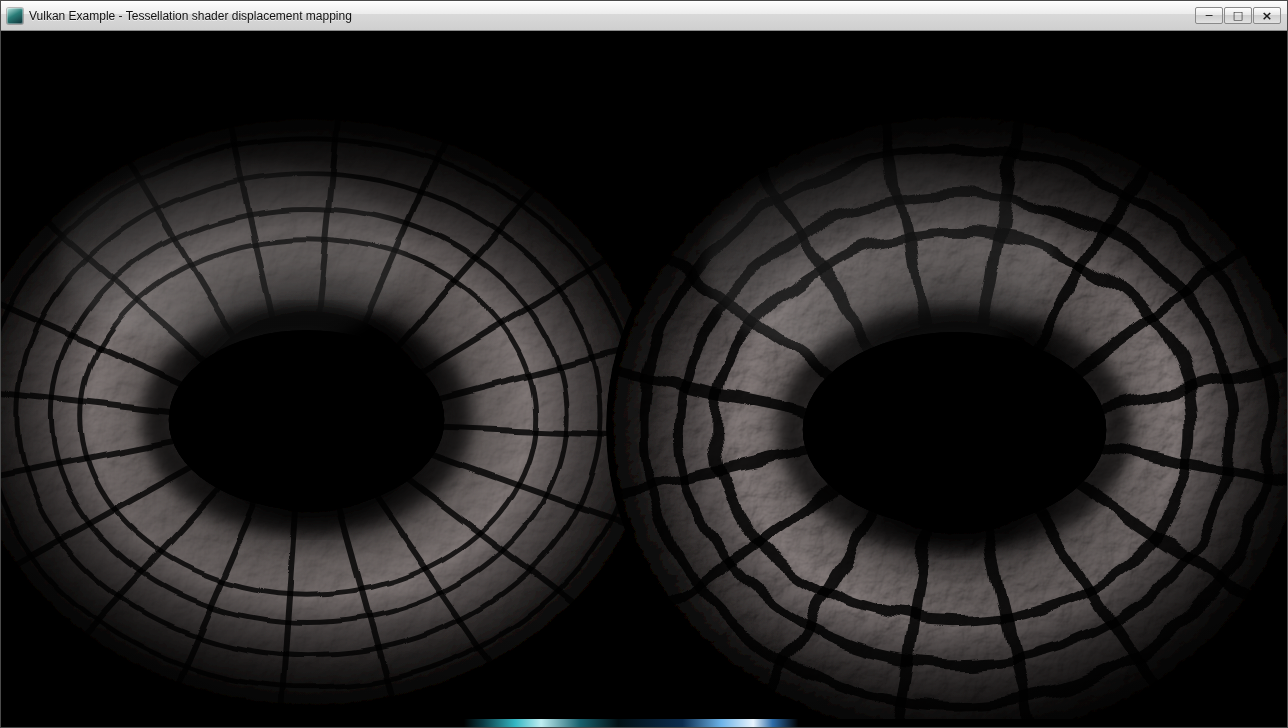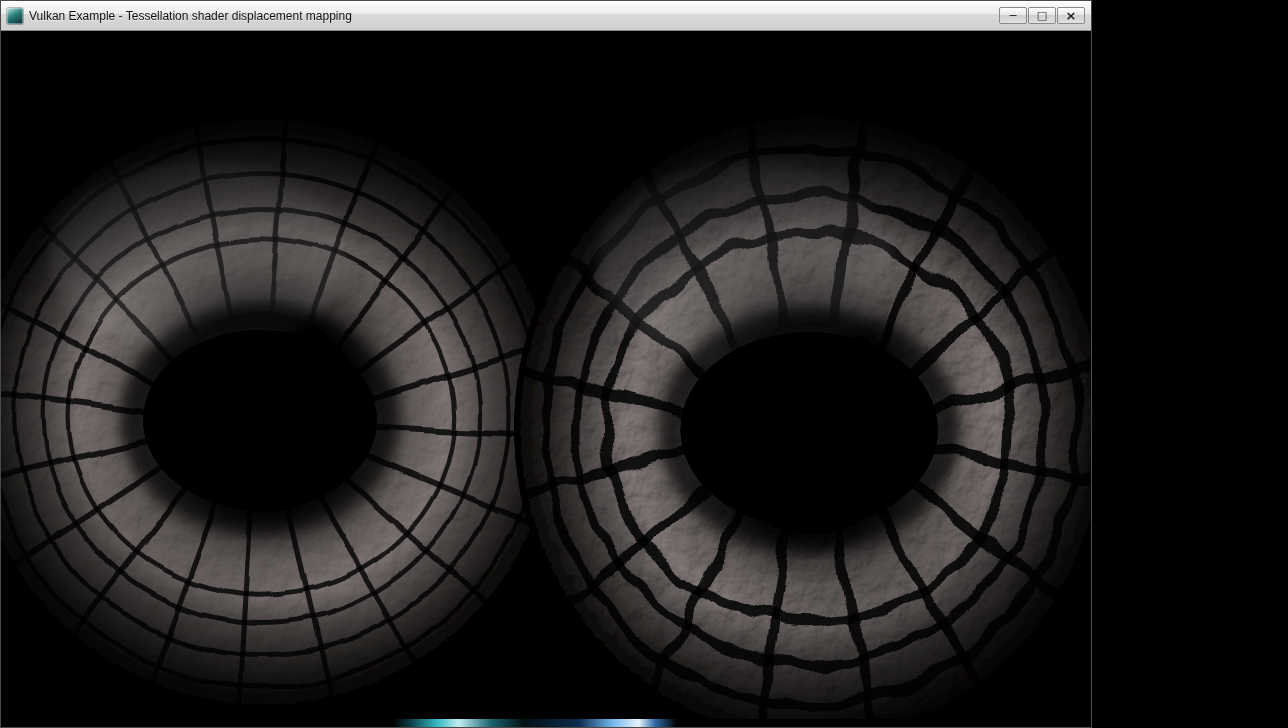--- a/index.html
+++ b/index.html
@@ -3,21 +3,21 @@
 <meta charset="utf-8">
 <style>
   * { box-sizing: border-box; margin: 0; padding: 0; }
   html, body {
     width: 1288px; height: 728px;
     background: #000;
     font-family: "Liberation Sans", sans-serif;
     overflow: hidden;
   }
   .window {
-    width: 1092px; height: 728px;
+    width: 1288px; height: 728px;
     border: 1px solid #4a4a4a;
     display: flex; flex-direction: column;
     background: #000;
     justify-content: center;
   }
   .titlebar {
     flex: 0 0 30px; height: 30px;
     display: flex; align-items: center;
     gap: 6px; padding: 0 6px;
     background: linear-gradient(#fdfdfd, #ececec 45%, #d9d9d9 46%, #cfcfcf);

